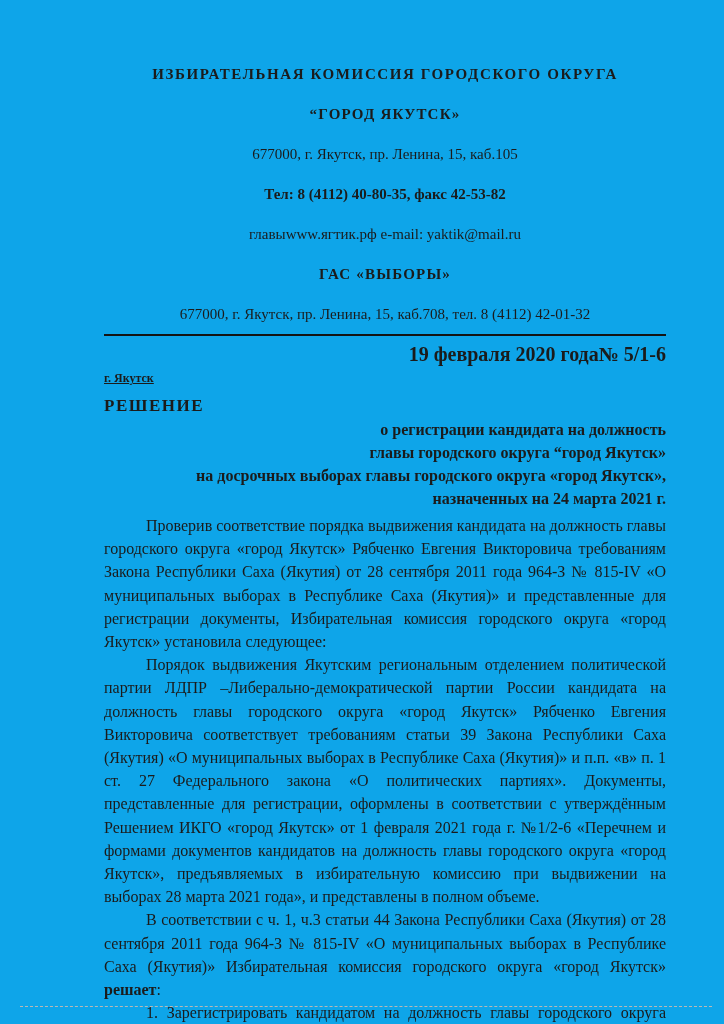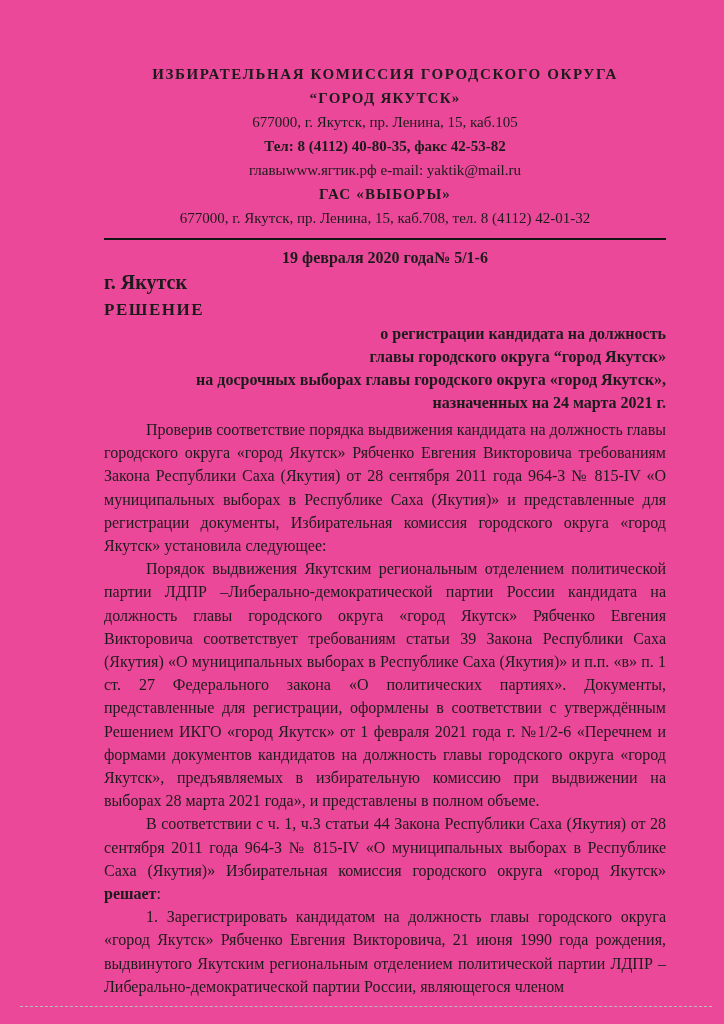--- a/index.html
+++ b/index.html
@@ -1,49 +1,49 @@
 <!DOCTYPE html>
 <html lang="ru"><head>
 <meta charset="utf-8">
 <style>
   html,body { margin:0; padding:0; background:#ffffff; }
   .page {
     position:relative;
     width:724px; height:1024px;
     margin:0 auto;
-    background:#ec4899;
+    background:#0ea5e9;
     color:#1b1b1b;
     font-family:"Liberation Serif","DejaVu Serif",serif;
     overflow:hidden;
   }
   .content {
     position:absolute;
     left:104px; right:58px; top:64px;
   }
   
   .letterhead { text-align:center; }
   .lh-line { line-height:20px; font-size:15px; }
   .lh-bold { font-weight:bold; }
   .lh-spaced { letter-spacing:1.6px; }
   .lh-spaced2 { letter-spacing:1.2px; }
   .u { }
-  .lh-gap { margin-top:4px; }
+  .lh-gap { margin-top:20px; }
 
   
   .rule {
     border:none; border-top:2px solid #141414;
     margin:10px 0 6px 0; height:0;
   }
 
   
   .meta-row {
-    display:flex; justify-content:center;
-    font-weight:bold; font-size:16px; line-height:24px;
+    display:flex; justify-content:flex-end;
+    font-weight:bold; font-size:20px; line-height:24px;
   }
-  .city { font-weight:bold; font-size:20px; line-height:24px; }
+  .city { font-weight:bold; font-size:12px; line-height:24px;text-decoration:underline; }
 
   
   .decision-heading {
     text-align:left; font-weight:bold; font-size:17px;
     letter-spacing:1.5px; margin-top:4px; line-height:24px;
   }
   .title { text-align:right; font-weight:bold; font-size:16px; line-height:23px; }
 
   
   .body { margin-top:4px; font-size:16px; line-height:23.2px; text-align:justify; }

